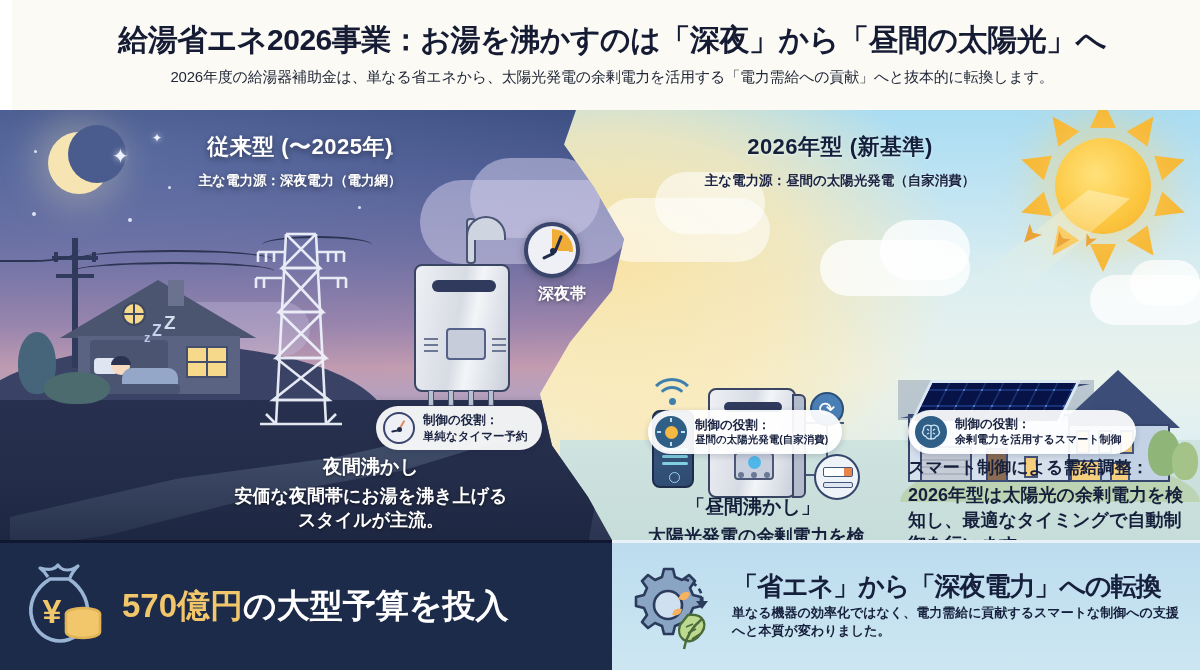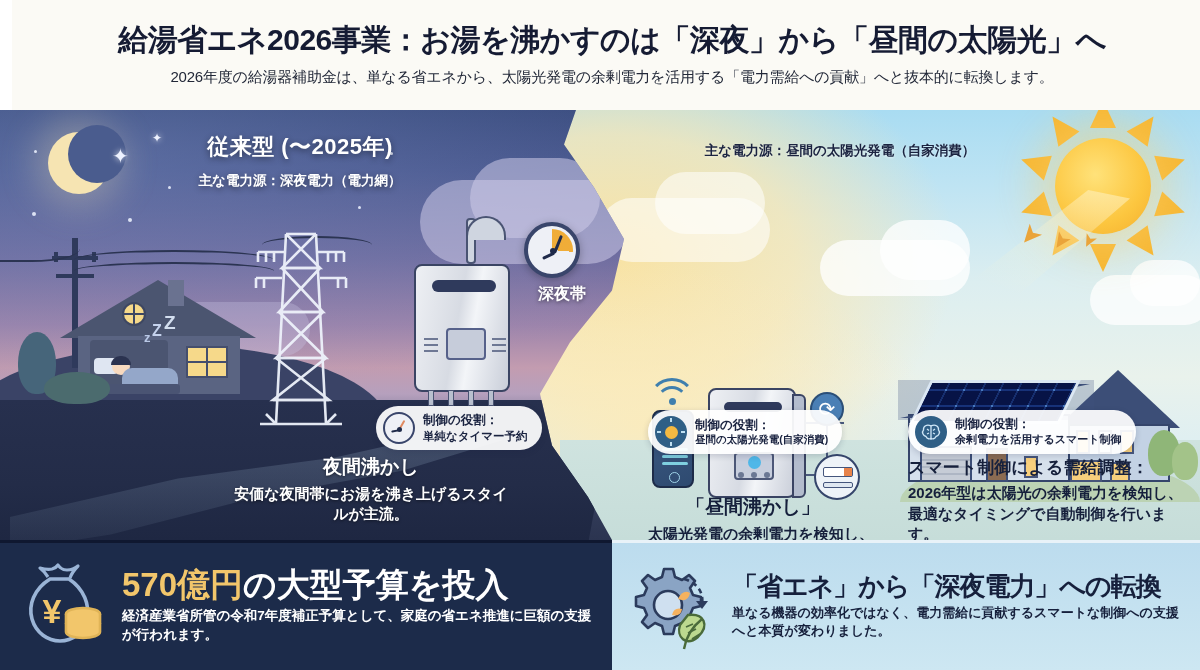--- a/index.html
+++ b/index.html
@@ -208,21 +208,21 @@
     width: 32px; height: 32px; border-radius: 50%;
     display:flex; align-items:center; justify-content:center; flex: 0 0 auto;
   }
   .pill-text { line-height: 1.25; }
   .pill-l1 { font-size: 12.5px; font-weight: bold; color:#1a2340; white-space:nowrap; }
   .pill-l2 { font-size: 11.5px; font-weight: bold; color:#1a2340; white-space:nowrap; }
 
   
   .caption { position:absolute; }
   .cap-h { font-size: 19px; font-weight: bold; line-height:1.2; }
-  .cap-b { font-size: 15px; font-weight: bold; line-height: 1.35; margin-top: 5px; }
+  .cap-b { font-size: 18px; font-weight: bold; line-height: 1.35; margin-top: 5px; }
   .cap-dark .cap-h, .cap-dark .cap-b { color:#ffffff; text-shadow: 0 1px 3px rgba(0,0,0,.5); }
   .cap-light .cap-h, .cap-light .cap-b { color:#16203c; }
 
   .night-label {
     position:absolute; color:#ffffff; font-size:16px; font-weight:bold;
     text-shadow: 0 1px 4px rgba(0,0,0,.5);
   }
 
   
   .banner-left {
@@ -479,20 +479,21 @@
         <div style="position:absolute; left:22px; top:22px; width:6px; height:6px; border-radius:50%; background:#1f2a4a;"></div>
       </div>
       <div class="night-label" style="left:6px; top:62px; width:80px; text-align:center;">深夜帯</div>
     </div>
 
     <div class="panel-title" id="title-left">
       <div class="t1">従来型 (〜2025年)</div>
       <div class="t2">主な電力源：深夜電力（電力網）</div>
     </div>
     <div class="panel-title" id="title-right">
+      <div class="t1">2026年型 (新基準)</div>
       <div class="t2">主な電力源：昼間の太陽光発電（自家消費）</div>
     </div>
 
     <div class="pill" style="left:376px; top:296px;">
       <div class="pill-icon" style="background:#eef0f6; border:2.5px solid #39456b; position:relative;">
         <div style="position:absolute; left:13px; top:5px; width:2.4px; height:11px; background:#e08a62; transform-origin:50% 100%; transform:rotate(30deg); border-radius:2px;"></div>
         <div style="position:absolute; left:13px; top:8px; width:2.4px; height:8px; background:#1f2a4a; transform-origin:50% 100%; transform:rotate(-100deg); border-radius:2px;"></div>
         <div style="position:absolute; left:11.5px; top:13px; width:5px; height:5px; border-radius:50%; background:#1f2a4a;"></div>
       </div>
       <div class="pill-text">
@@ -559,21 +560,20 @@
           <ellipse cx="69" cy="57" rx="17" ry="6"></ellipse>
           <path d="M52 57 v9 a17 6 0 0 0 34 0 v-9"></path>
           <path d="M52 66 v9 a17 6 0 0 0 34 0 v-9"></path>
         </g>
       </svg>
     </div>
     <div>
       <div class="bl-head">
         <span class="amount">570億円</span><span>の大型予算を投入</span>
       </div>
-      <div class="bl-body" style="width:470px;">経済産業省所管の令和7年度補正予算として、家庭の省エネ推進に巨額の支援が行われます。</div>
     </div>
   </div>
 
   <div class="banner-right">
     <div class="banner-ic">
       <svg width="96" height="96" viewBox="0 0 96 96">
         <g fill="#8aa4c4" stroke="#2b3b5c" stroke-width="2.6" stroke-linejoin="round">
           <path d="M38 12 l9 0 2 8 7 3 7-5 6 6 -5 7 3 7 8 2 0 9 -8 2 -3 7 5 7 -6 6 -7-5 -7 3 -2 8 -9 0 -2-8 -7-3 -7 5 -6-6 5-7 -3-7 -8-2 0-9 8-2 3-7 -5-7 6-6 7 5 7-3 Z"></path>
         </g>
         <circle cx="42" cy="48" r="14" fill="#cfe0f0" stroke="#2b3b5c" stroke-width="2.6"></circle>

